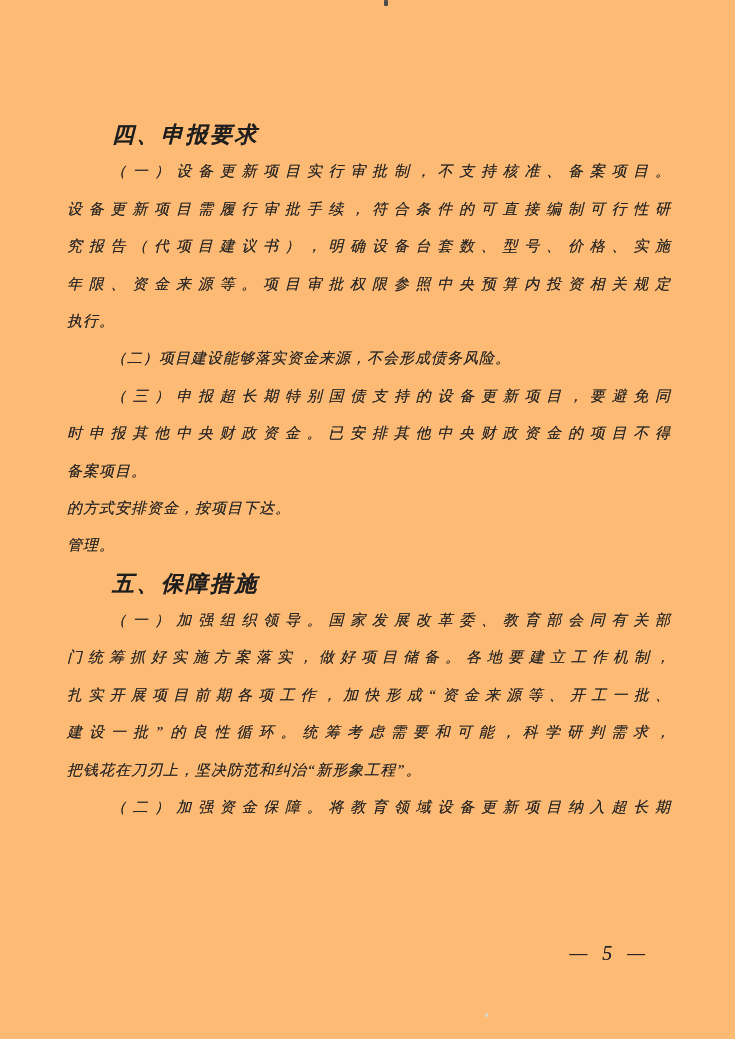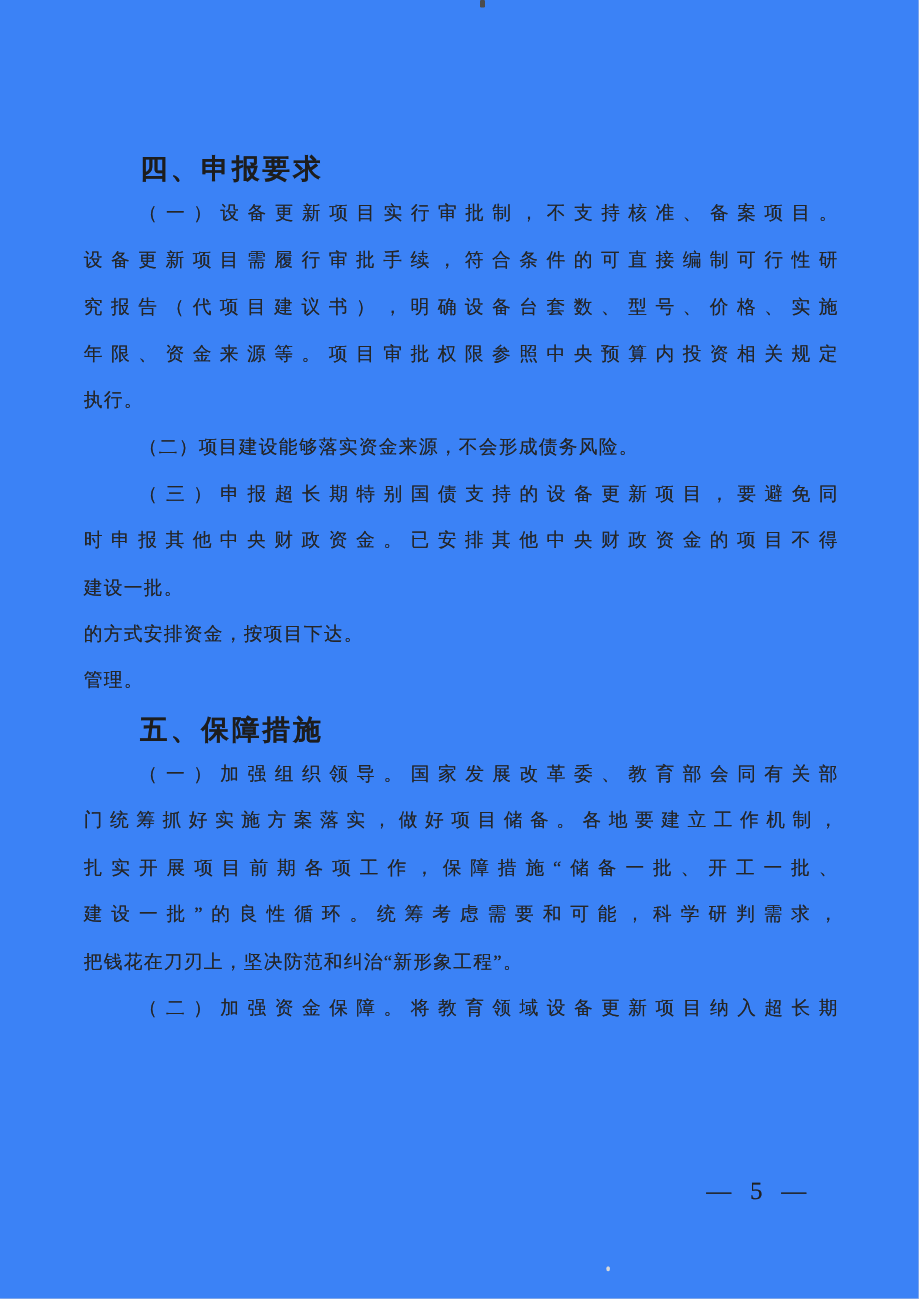--- a/index.html
+++ b/index.html
@@ -4,23 +4,24 @@
 <style>
   html, body {
     margin: 0;
     padding: 0;
     background: #e9e9e9;
   }
   .page {
     position: relative;
     width: 735px;
     height: 1039px;
-    background: #3b82f6;
+    background: #fdba74;
     overflow: hidden;
     box-shadow: 0 0 4px rgba(0,0,0,0.15);
+    font-style: italic;
   }
   .doc {
     position: absolute;
     left: 67px;
     top: 116px;
     width: 603px;
   }
   
   .ln {
     height: 37.4px;
@@ -102,31 +103,31 @@
     <div class="ln ind just">（一）设备更新项目实行审批制，不支持核准、备案项目。</div>
     <div class="ln just">设备更新项目需履行审批手续，符合条件的可直接编制可行性研</div>
     <div class="ln just">究报告（代项目建议书），明确设备台套数、型号、价格、实施</div>
     <div class="ln just">年限、资金来源等。项目审批权限参照中央预算内投资相关规定</div>
     <div class="ln">执行。</div>
 
     <div class="ln ind">（二）项目建设能够落实资金来源，不会形成债务风险。</div>
 
     <div class="ln ind just">（三）申报超长期特别国债支持的设备更新项目，要避免同</div>
     <div class="ln just">时申报其他中央财政资金。已安排其他中央财政资金的项目不得</div>
-    <div class="ln">建设一批。</div>
+    <div class="ln">备案项目。</div>
 
     <div class="ln">的方式安排资金，按项目下达。</div>
 
     <div class="ln">管理。</div>
 
     <h2 class="h">五、保障措施</h2>
 
     <div class="ln ind just">（一）加强组织领导。国家发展改革委、教育部会同有关部</div>
     <div class="ln just">门统筹抓好实施方案落实，做好项目储备。各地要建立工作机制，</div>
-    <div class="ln just">扎实开展项目前期各项工作，保障措施“储备一批、开工一批、</div>
+    <div class="ln just">扎实开展项目前期各项工作，加快形成“资金来源等、开工一批、</div>
     <div class="ln just">建设一批”的良性循环。统筹考虑需要和可能，科学研判需求，</div>
     <div class="ln">把钱花在刀刃上，坚决防范和纠治“新形象工程”。</div>
 
     <div class="ln ind just">（二）加强资金保障。将教育领域设备更新项目纳入超长期</div>
 
   </div>
 
   <div class="pageno">— 5 —</div>
 
   <div class="speck-bottom"></div>

